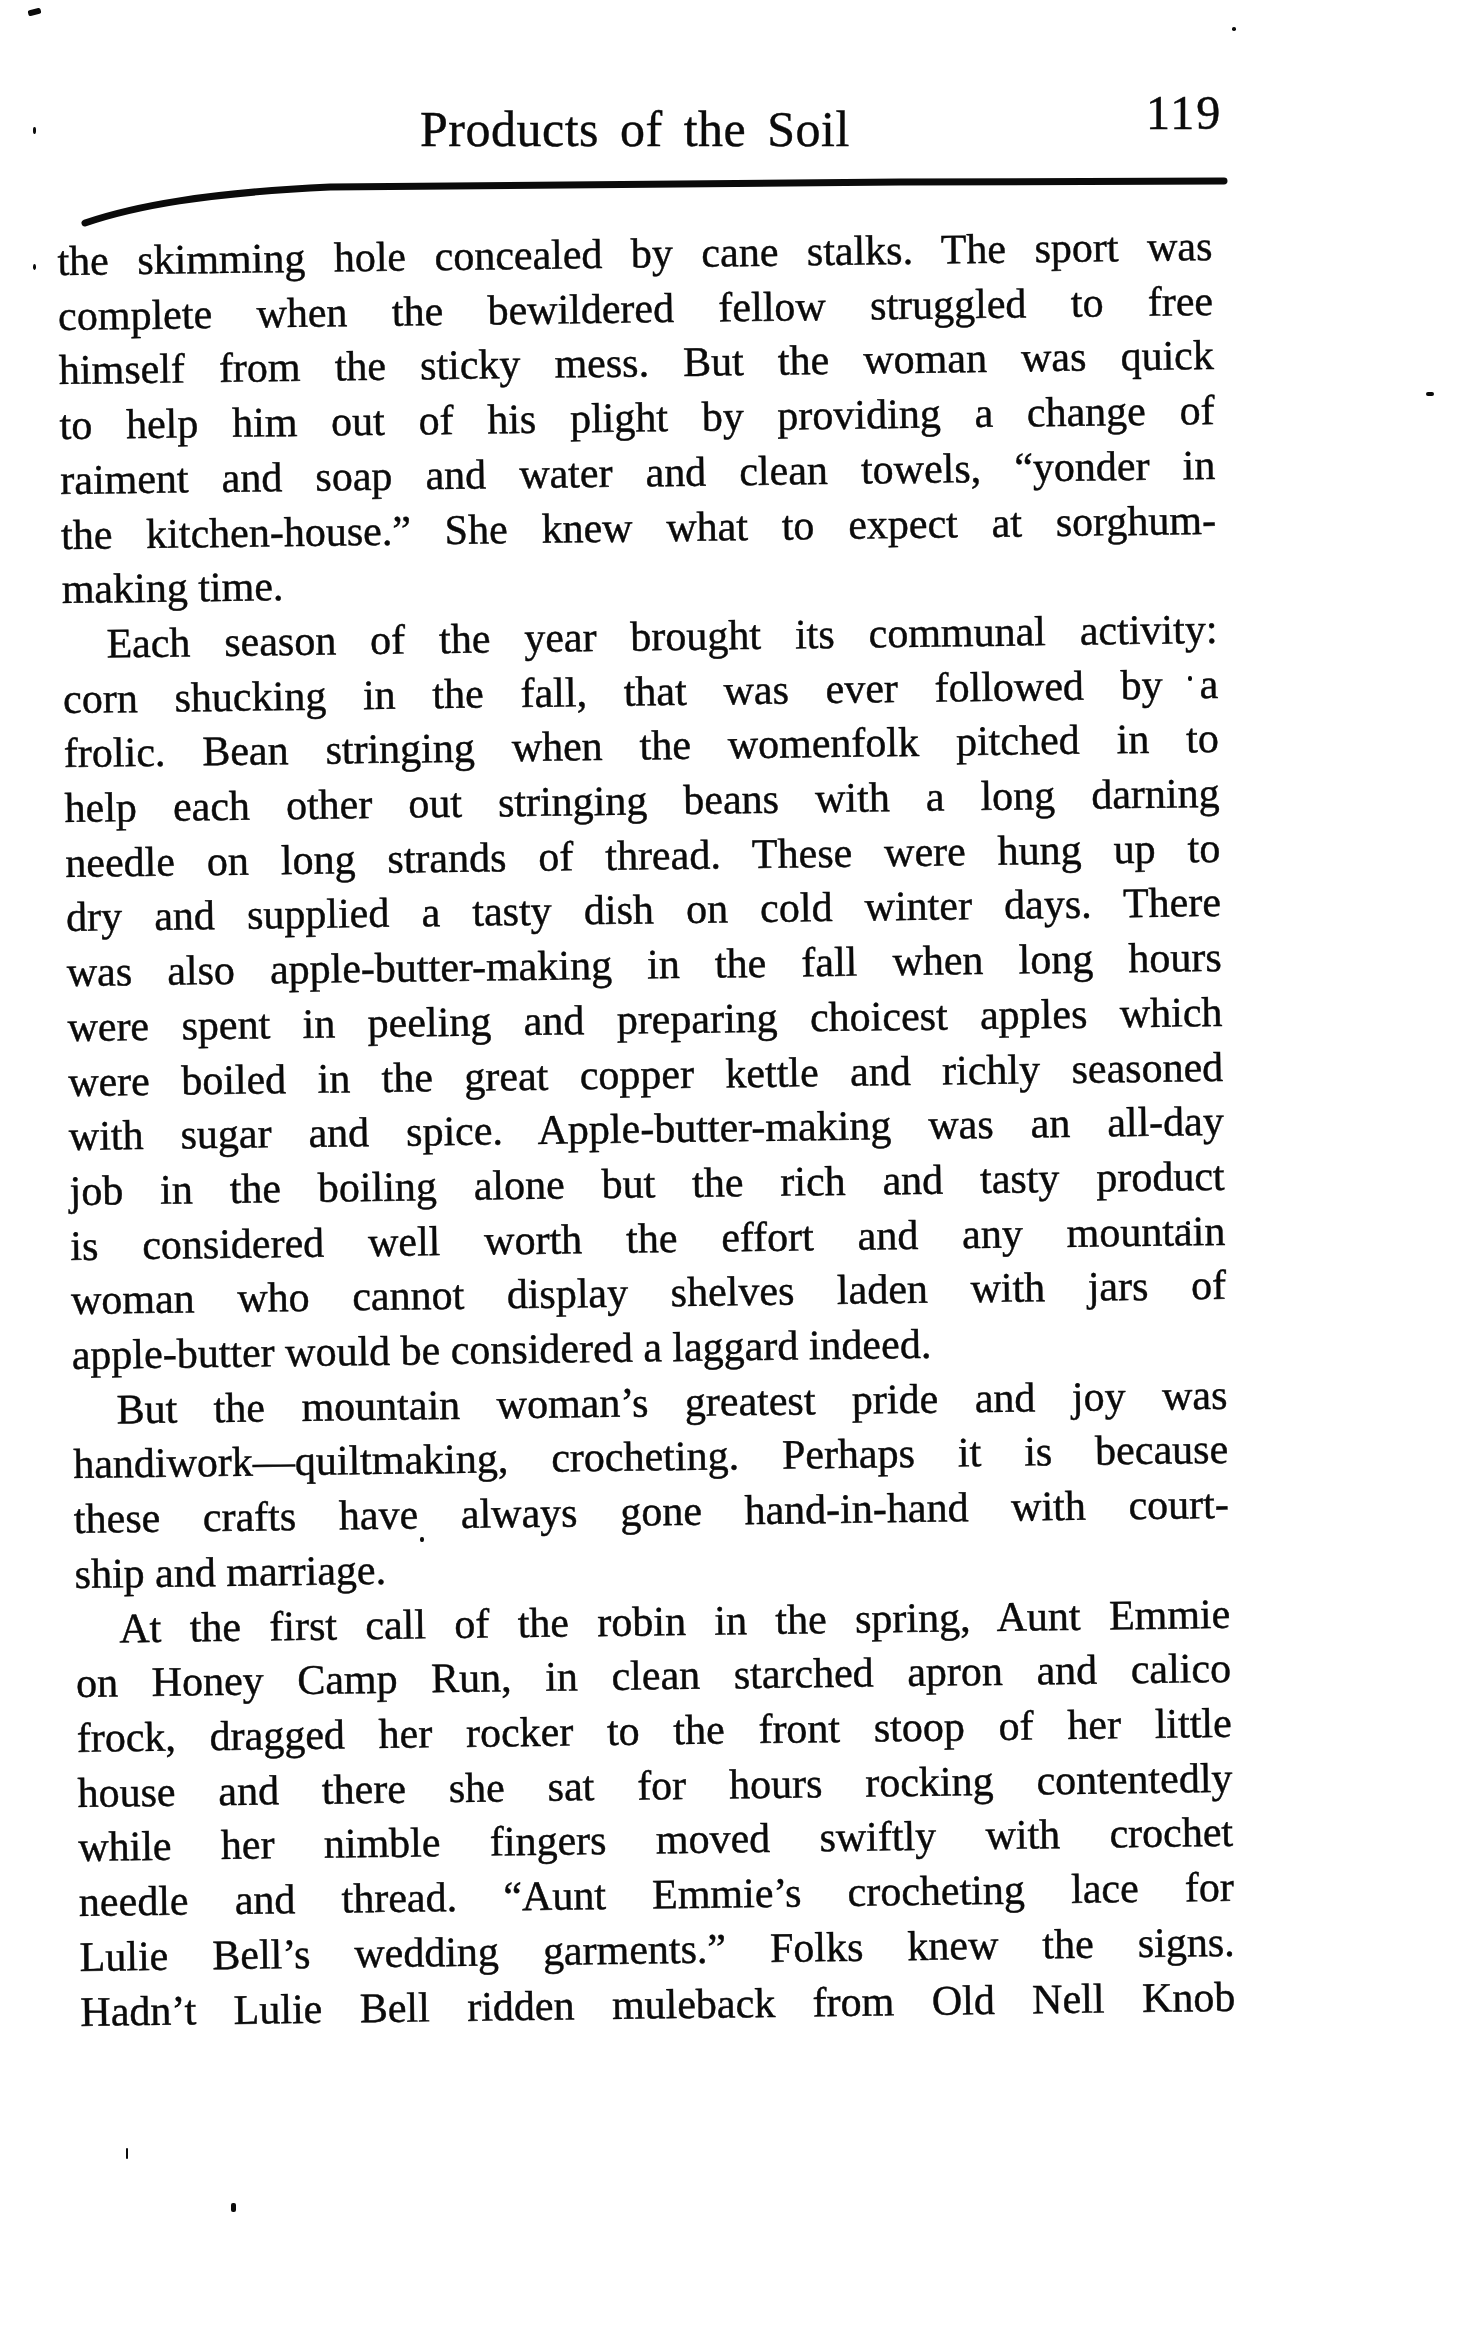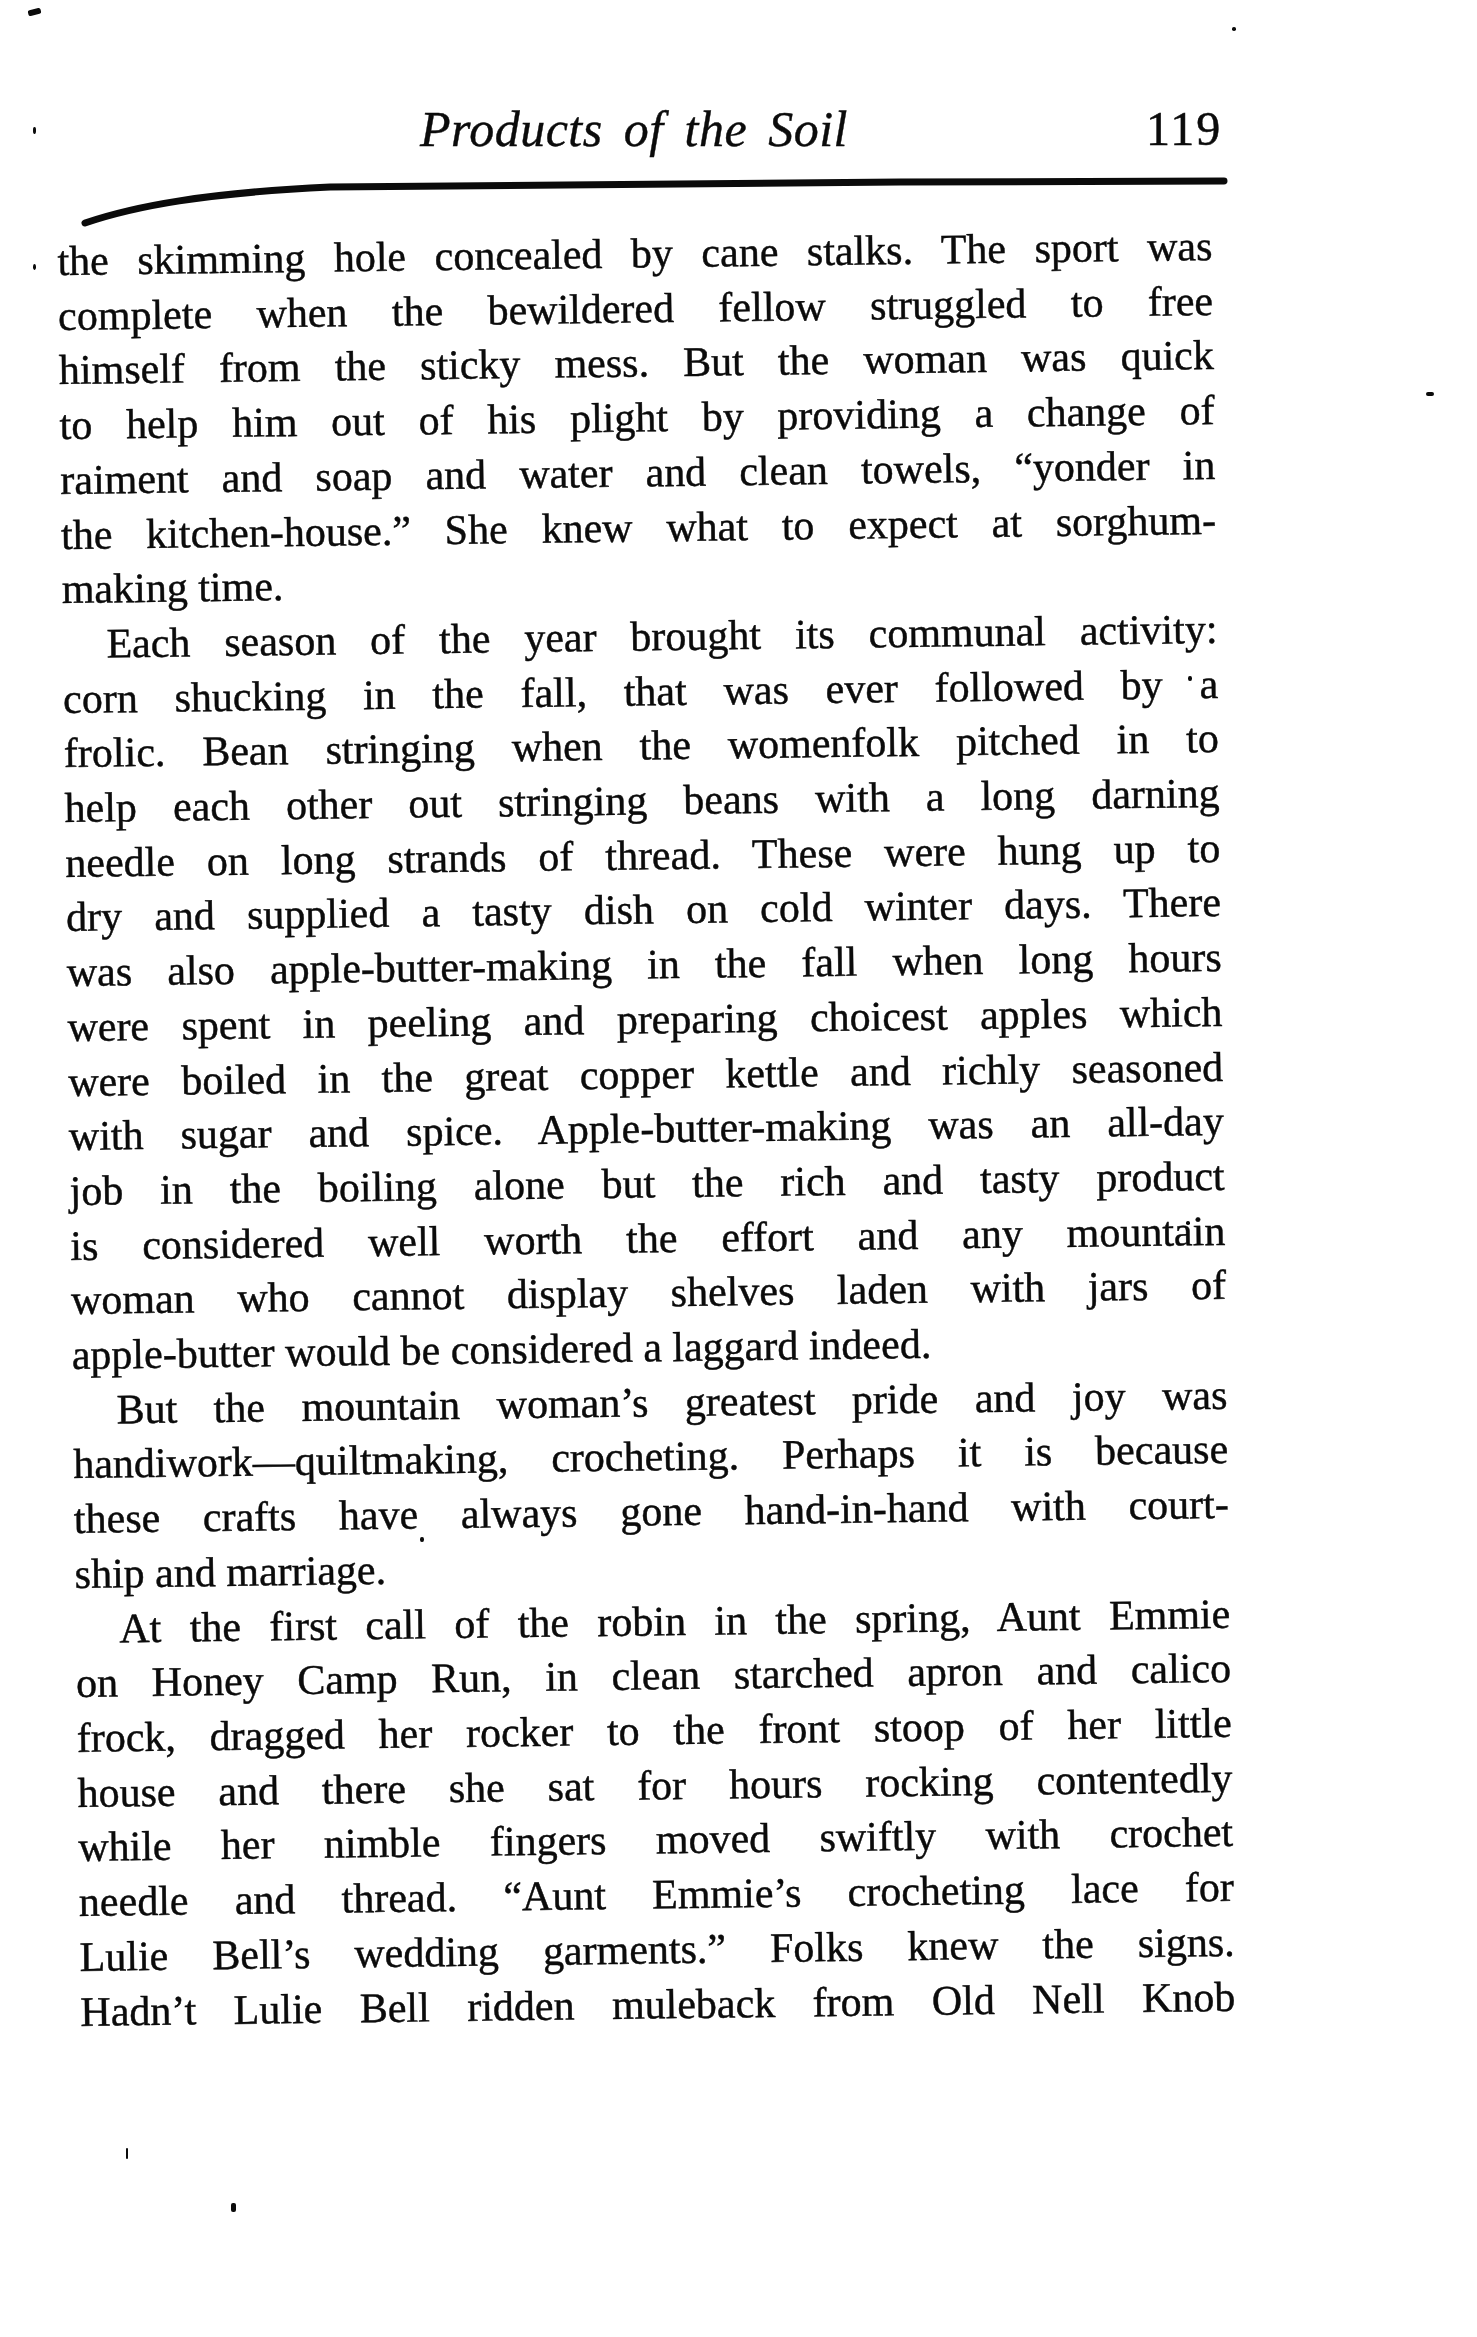--- a/index.html
+++ b/index.html
@@ -15,31 +15,30 @@
     color: #0b0b0b;
     overflow: hidden;
   }
 
   
   .running-head { position: absolute; top: 0; left: 0; width: 100%; height: 170px; }
   .head-title {
     position: absolute;
     left: 420px;
     top: 100px;
-    font-style: italic;
     font-size: 50px;
     letter-spacing: 0.5px;
     word-spacing: 0.16em;
     white-space: nowrap;
     -webkit-text-stroke: 0.4px currentColor;
   }
   .head-page {
     position: absolute;
     left: 1146px;
-    top: 101px;
+    top: 85px;
     font-size: 48px;
     letter-spacing: 2px;
     -webkit-text-stroke: 0.5px currentColor;
   }
 
   
   .rule-svg {
     position: absolute;
     left: 0; top: 0;
     width: 1477px; height: 300px;

